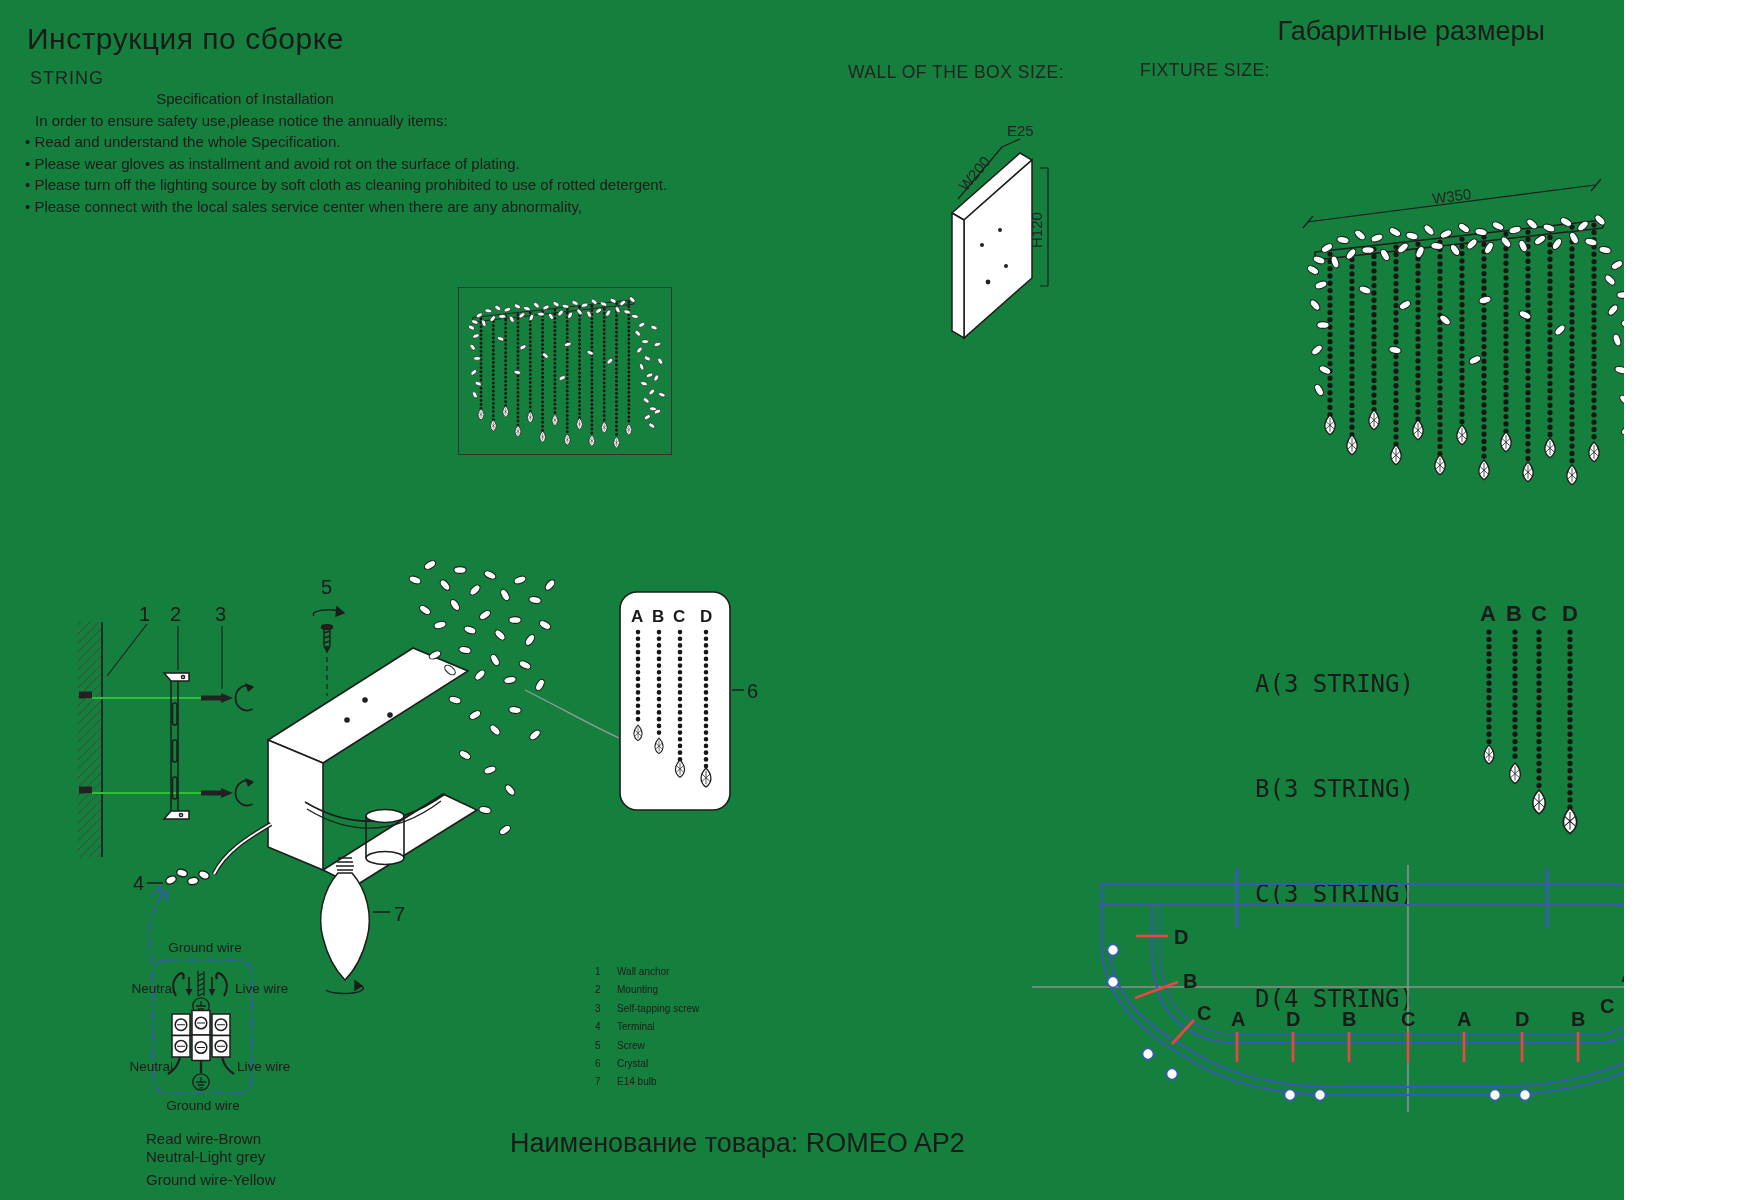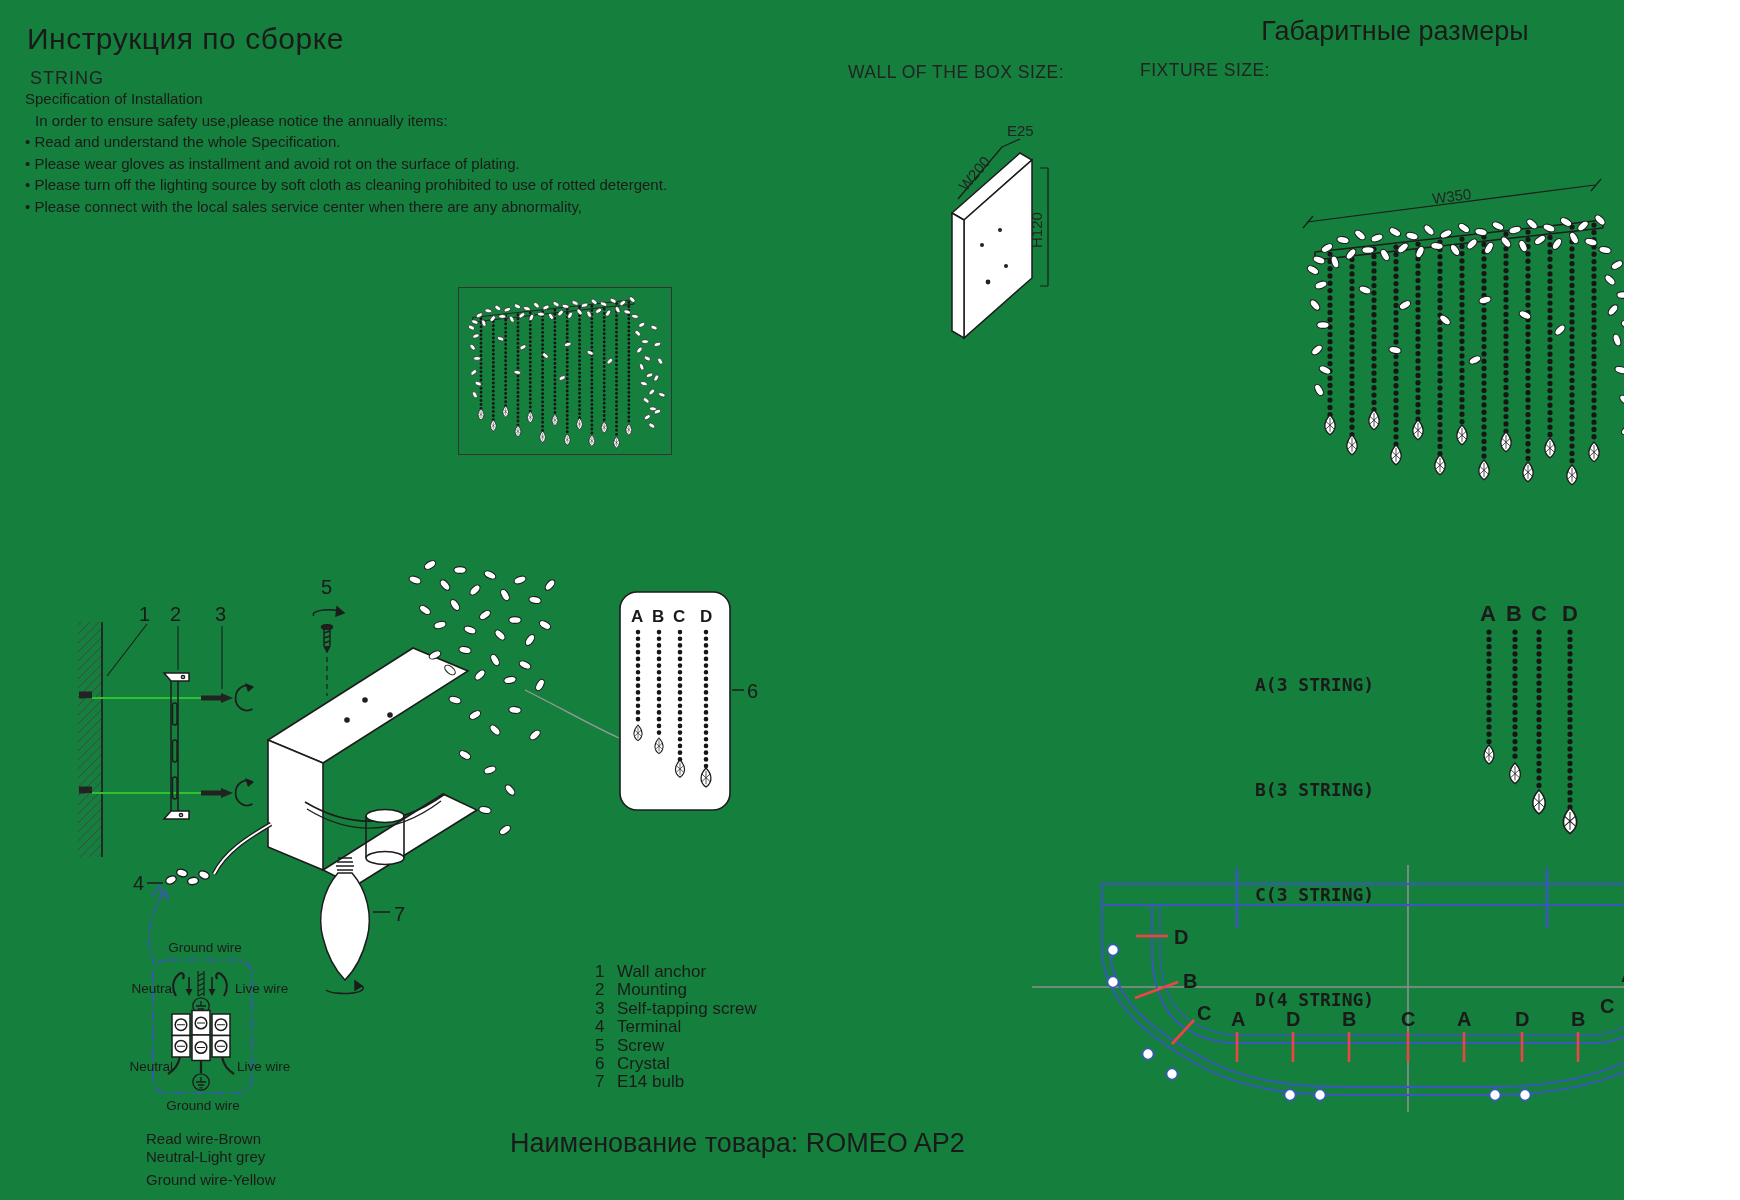--- a/index.html
+++ b/index.html
@@ -2,31 +2,31 @@
 <html><head>
 <meta charset="utf-8">
 <style>
 html,body{margin:0;padding:0;background:#fff}
 .page{position:relative;width:1624px;height:1200px;background:#15803d;overflow:hidden;
   font-family:"Liberation Sans",sans-serif;color:#1a1a1a}
 .abs{position:absolute}
 .title-ru{left:27px;top:22px;font-size:30px;letter-spacing:.5px}
 .english{left:30px;top:68px;font-size:18px;letter-spacing:1px;color:#222}
 .spec{left:25px;top:88px;width:660px;font-size:15px;line-height:21.5px}
-.spec .sh{width:440px}
+.spec .sh{text-align:center;width:440px}
 .spec .intro{margin-left:10px}
 .bullet::before{content:"• "}
-.dim-title{left:1245px;top:16px;width:300px;font-size:27px;text-align:center}
+.dim-title{left:1245px;top:16px;width:300px;font-size:27px;text-align:right}
 .sec-head{font-size:17.5px;letter-spacing:.5px;color:#222}
 .wall-head{left:848px;top:62px}
 .fix-head{left:1140px;top:60px}
 .thumb{left:458px;top:287px;width:212px;height:166px;border:1.3px solid #333}
 .string-specs{left:1255px;top:597px;font-family:"DejaVu Sans Mono",monospace;
-  font-size:18px;font-weight:bold;line-height:35px;white-space:pre}
-.parts{left:595px;top:963px;font-size:17px;line-height:18.4px}
+  font-size:24px;font-weight:normal;line-height:35px;white-space:pre}
+.parts{left:595px;top:963px;font-size:10px;line-height:18.4px}
 .parts .num{display:inline-block;width:22px}
 .legendc{left:146px;top:1130px;font-size:15px;line-height:18px}
 .legendc .gw{margin-top:5px}
 .product{left:510px;top:1128px;font-size:27px}
 svg{display:block;overflow:visible}
 svg text{font-family:"Liberation Sans",sans-serif;fill:#1a1a1a}
 .chain{stroke:#161616;stroke-width:5.2;stroke-dasharray:.1 7.2;stroke-linecap:round;fill:none}
 .chain2{stroke:#161616;stroke-width:4.6;stroke-dasharray:.1 6.6;stroke-linecap:round;fill:none}
 .ln{stroke:#1c1c1c;fill:none}
 .dimt{font-size:15px;fill:#222}

